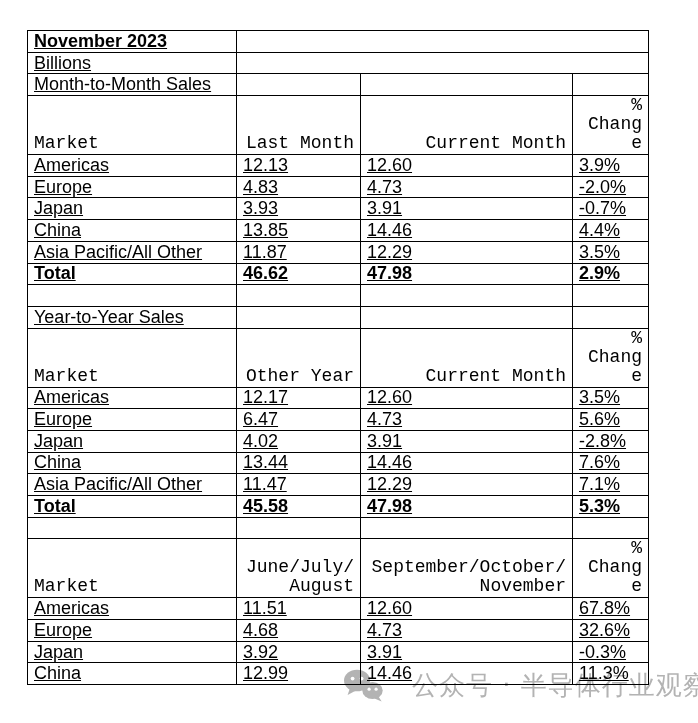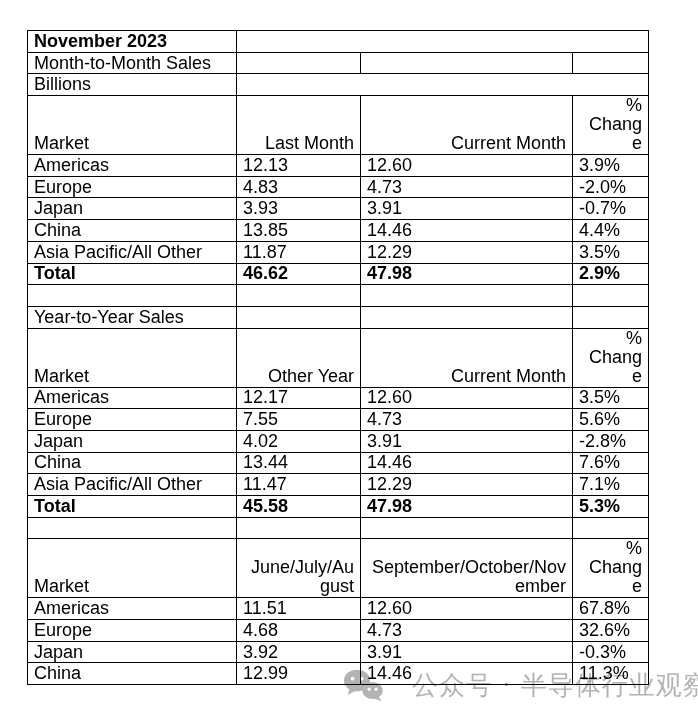--- a/index.html
+++ b/index.html
@@ -30,28 +30,29 @@
   table.sales td {
     border: 1px solid var(--bd, #000000);
     padding: 0 6px;
     overflow: hidden;
     vertical-align: middle;
     background: transparent;
   }
   td.a   { text-align: left; }
   td.num { text-align: left; font-variant-numeric: tabular-nums; }
   .b     { font-weight: bold; }
-  tr.n   { height: 21.7px; }
+  tr.n   { height: 21.7px; text-decoration: underline; }
   tr.hdr { height: 38px; }
   tr.hdr td {
     vertical-align: bottom;
     padding-bottom: 1px;
     word-wrap: break-word;
     overflow-wrap: anywhere;
     word-break: break-word;
+    font-family: Liberation Mono, monospace;
   }
   td.hl { text-align: left; }
   td.hr { text-align: right; }
   .watermark {
     position: absolute;
     left: 343px; top: 667px;
     height: 36px;
     display: flex;
     align-items: center;
     gap: 27px;
@@ -78,28 +79,28 @@
       <col style="width:124px">
       <col style="width:212px">
       <col style="width:76px">
     </colgroup>
     <tbody id="tbody">
         <tr class="n">
           <td class="a b">November 2023</td>
           <td class="a" colspan="3"></td>
         </tr>
         <tr class="n">
-          <td class="a">Month-to-Month Sales</td>
-          <td class="a"></td>
-          <td class="a"></td>
-          <td class="a"></td>
-        </tr>
-        <tr class="n">
           <td class="a">Billions</td>
           <td class="a" colspan="3"></td>
+        </tr>
+        <tr class="n">
+          <td class="a">Month-to-Month Sales</td>
+          <td class="a"></td>
+          <td class="a"></td>
+          <td class="a"></td>
         </tr>
         <tr class="hdr">
           <td class="hl">Market</td>
           <td class="hr">Last Month</td>
           <td class="hr">Current Month</td>
           <td class="hr">% Change</td>
         </tr>
         <tr class="n">
           <td class="a">Americas</td>
           <td class="num">12.13</td>
@@ -155,21 +156,21 @@
           <td class="hr">% Change</td>
         </tr>
         <tr class="n">
           <td class="a">Americas</td>
           <td class="num">12.17</td>
           <td class="num">12.60</td>
           <td class="num">3.5%</td>
         </tr>
         <tr class="n">
           <td class="a">Europe</td>
-          <td class="num">7.55</td>
+          <td class="num">6.47</td>
           <td class="num">4.73</td>
           <td class="num">5.6%</td>
         </tr>
         <tr class="n">
           <td class="a">Japan</td>
           <td class="num">4.02</td>
           <td class="num">3.91</td>
           <td class="num">-2.8%</td>
         </tr>
         <tr class="n">

